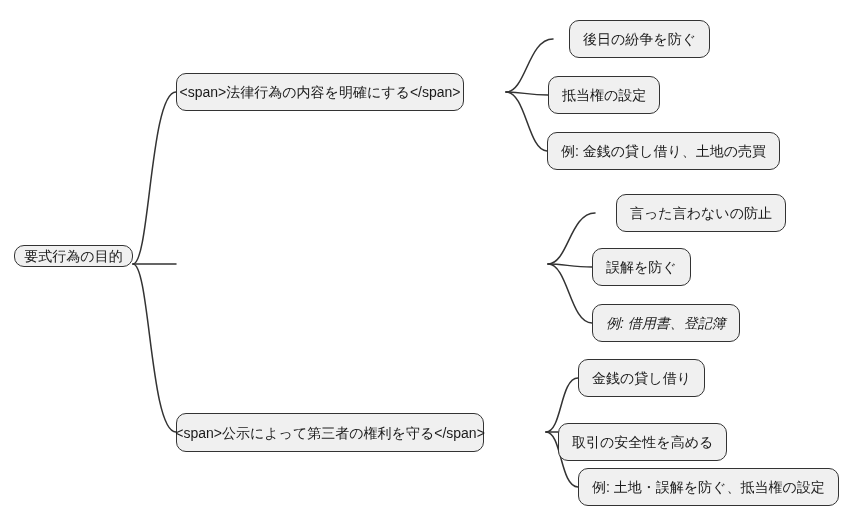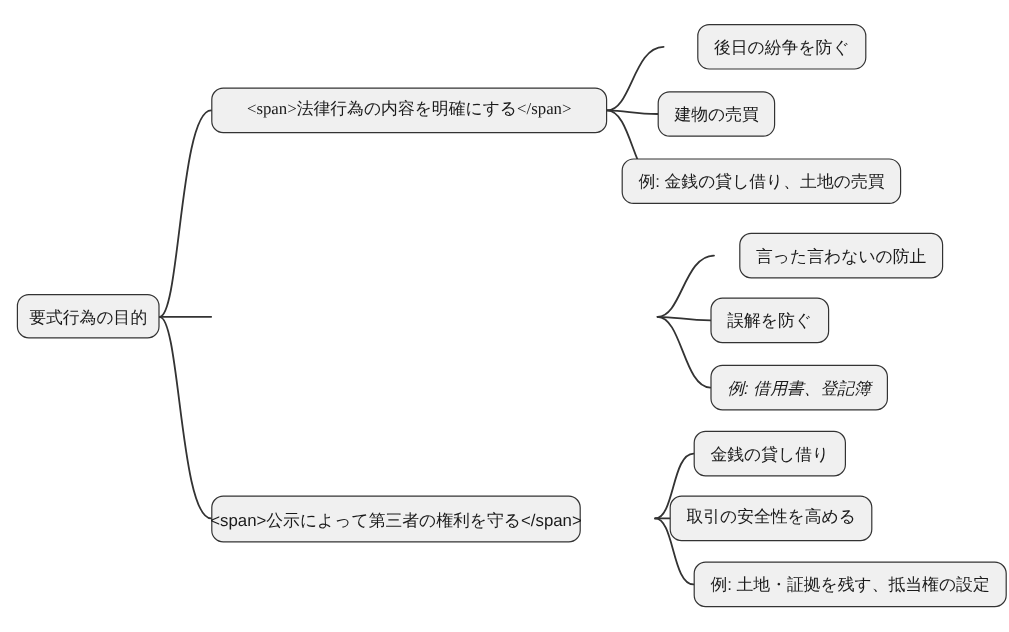--- a/index.html
+++ b/index.html
@@ -64,32 +64,32 @@
 
     <path d="M548,264 C568,264 570,213 595,213"></path>
     <path d="M548,264 C564,264 572,267 592,267"></path>
     <path d="M548,264 C568,264 570,323 592,323"></path>
 
     <path d="M546,432 C562,432 560,378 578,378"></path>
     <path d="M546,432 C552,432 552,432 558,432"></path>
     <path d="M546,432 C562,432 560,487 578,487"></path>
   </svg>
 
-  <div class="node fixed-w" style="left:14px; top:245px; width:119px; height:37px;">要式行為の目的</div>
+  <div class="node fixed-w" style="left:14px; top:245px; width:119px; height:22px;">要式行為の目的</div>
 
-  <div class="node fixed-w" style="left:176px; top:73px; width:330px; height:38px;font-family:Liberation Serif, serif;">&lt;span&gt;法律行為の内容を明確にする&lt;/span&gt;</div>
+  <div class="node fixed-w" style="left:176px; top:73px; width:288px; height:38px;">&lt;span&gt;法律行為の内容を明確にする&lt;/span&gt;</div>
 
 
   <div class="node fixed-w" style="left:176px; top:413px; width:308px; height:39px;">&lt;span&gt;公示によって第三者の権利を守る&lt;/span&gt;</div>
 
-  <div class="node" style="left:581px; top:20px;">後日の紛争を防ぐ</div>
-  <div class="node" style="left:548px; top:76px;">建物の売買</div>
-  <div class="node" style="left:518px; top:132px;">例: 金銭の貸し借り、土地の売買</div>
+  <div class="node" style="left:569px; top:20px;">後日の紛争を防ぐ</div>
+  <div class="node" style="left:548px; top:76px;">抵当権の設定</div>
+  <div class="node" style="left:547px; top:132px;">例: 金銭の貸し借り、土地の売買</div>
 
   <div class="node" style="left:616px; top:194px;">言った言わないの防止</div>
   <div class="node" style="left:592px; top:248px;">誤解を防ぐ</div>
   <div class="node" style="left:592px; top:304px;font-style:italic;">例: 借用書、登記簿</div>
 
   <div class="node" style="left:578px; top:359px;">金銭の貸し借り</div>
-  <div class="node" style="left:558px; top:413px;font-family:Liberation Mono, monospace;">取引の安全性を高める</div>
-  <div class="node" style="left:578px; top:468px;">例: 土地・証拠を残す、抵当権の設定</div>
+  <div class="node" style="left:558px; top:423px;">取引の安全性を高める</div>
+  <div class="node" style="left:578px; top:468px;">例: 土地・誤解を防ぐ、抵当権の設定</div>
 
 </div>
 
 </body></html>

